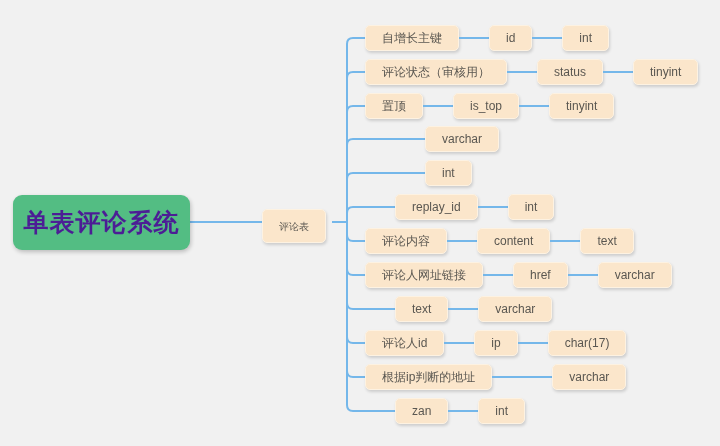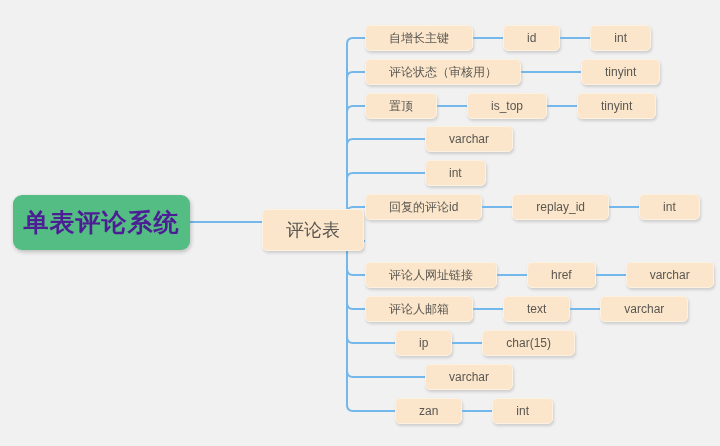--- a/index.html
+++ b/index.html
@@ -45,30 +45,30 @@
     box-sizing: border-box;
   }
   .node {
     background: #fbe6cb;
     border: 1px solid #fdf2e2;
     border-radius: 5px;
     box-shadow: 1px 2px 3px rgba(0,0,0,0.15);
     color: #5a5751;
     font-size: 12px;
     line-height: 16px;
-    padding: 4px 23px;
+    padding: 4px 16px;
     white-space: nowrap;
     box-sizing: border-box;
   }
   .parent-node {
     position: absolute;
     left: 262px;
     top: 209px;
-    height: 42px;
-    font-size: 18px;
+    height: 34px;
+    font-size: 10px;
     line-height: 17px;
     display: flex;
     align-items: center;
   }
   .row {
     position: absolute;
     left: 365px;
     height: 26px;
     display: flex;
     align-items: center;
@@ -110,20 +110,21 @@
     <span class="node">自增长主键</span>
     <span class="seg"></span>
     <span class="node">id</span>
     <span class="seg"></span>
     <span class="node">int</span>
   </div>
 
   <div class="row" style="top:59px">
     <span class="node">评论状态（审核用）</span>
     <span class="seg"></span>
+    <span class="node">status</span>
     <span class="seg"></span>
     <span class="node">tinyint</span>
   </div>
 
   <div class="row" style="top:93px">
     <span class="node">置顶</span>
     <span class="seg"></span>
     <span class="node">is_top</span>
     <span class="seg"></span>
     <span class="node">tinyint</span>
@@ -135,52 +136,59 @@
     <span class="node">varchar</span>
   </div>
 
   <div class="row" style="top:160px">
     <span class="seg"></span>
     <span class="seg"></span>
     <span class="node">int</span>
   </div>
 
   <div class="row" style="top:194px">
-    <span class="node">回复的评论id</span>
     <span class="seg"></span>
     <span class="node">replay_id</span>
     <span class="seg"></span>
     <span class="node">int</span>
   </div>
 
+  <div class="row" style="top:228px">
+    <span class="node">评论内容</span>
+    <span class="seg"></span>
+    <span class="node">content</span>
+    <span class="seg"></span>
+    <span class="node">text</span>
+  </div>
 
   <div class="row" style="top:262px">
     <span class="node">评论人网址链接</span>
     <span class="seg"></span>
     <span class="node">href</span>
     <span class="seg"></span>
     <span class="node">varchar</span>
   </div>
 
   <div class="row" style="top:296px">
-    <span class="node">评论人邮箱</span>
     <span class="seg"></span>
     <span class="node">text</span>
     <span class="seg"></span>
     <span class="node">varchar</span>
   </div>
 
   <div class="row" style="top:330px">
+    <span class="node">评论人id</span>
     <span class="seg"></span>
     <span class="node">ip</span>
     <span class="seg"></span>
-    <span class="node">char(15)</span>
+    <span class="node">char(17)</span>
   </div>
 
   <div class="row" style="top:364px">
+    <span class="node">根据ip判断的地址</span>
     <span class="seg"></span>
     <span class="seg"></span>
     <span class="node">varchar</span>
   </div>
 
   <div class="row" style="top:398px">
     <span class="seg"></span>
     <span class="node">zan</span>
     <span class="seg"></span>
     <span class="node">int</span>

